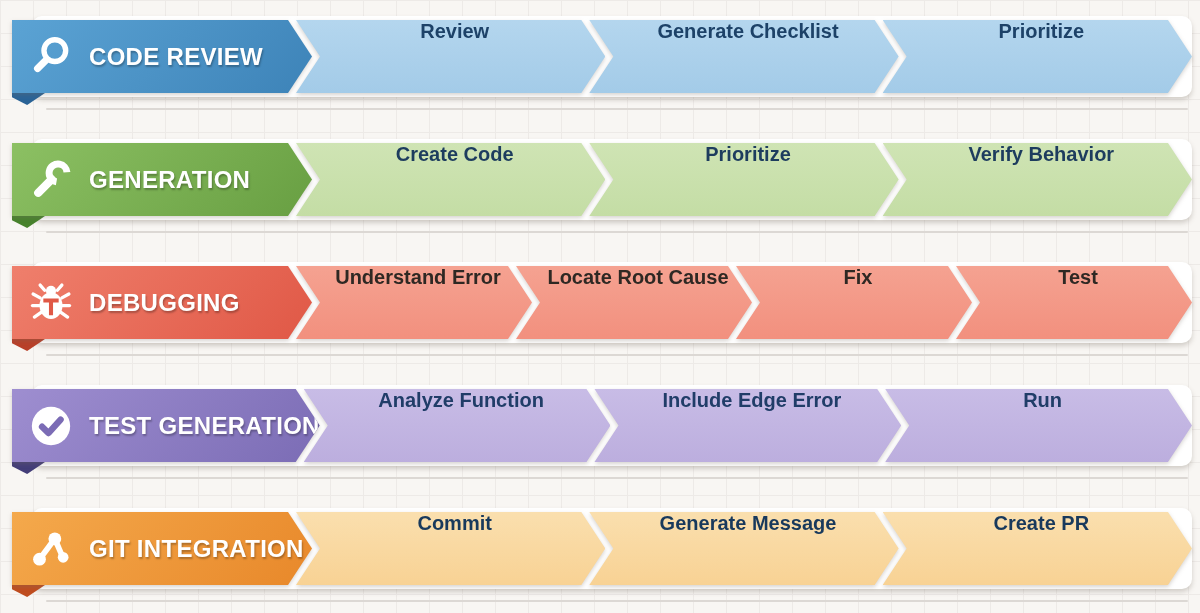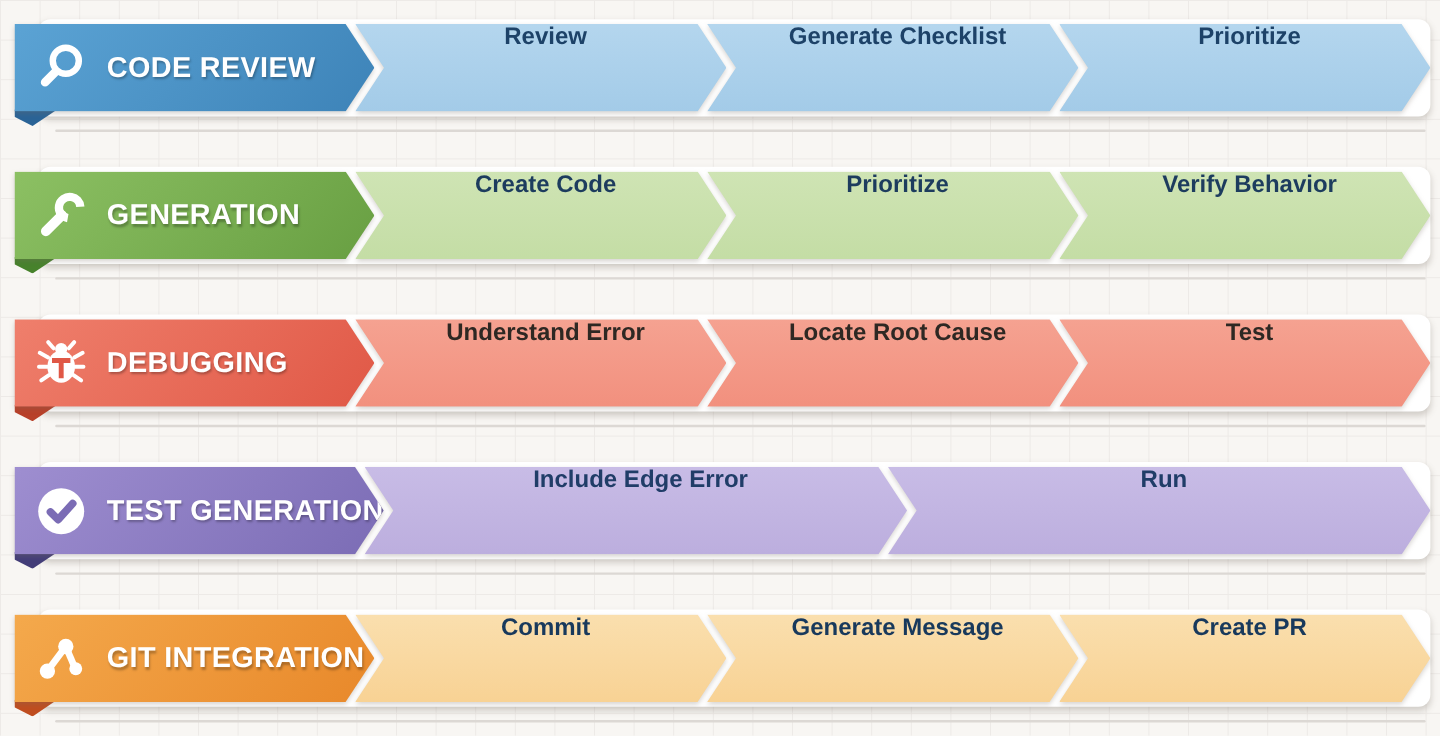--- a/index.html
+++ b/index.html
@@ -130,39 +130,45 @@
       </span>
       <span class="title">DEBUGGING</span>
     </div>
     <div class="step">
         <span>Understand Error</span>
       </div>
     <div class="step">
         <span>Locate Root Cause</span>
       </div>
     <div class="step">
+        <span>Fix</span>
+      </div>
+    <div class="step">
         <span>Test</span>
       </div>
   </div>
   <div class="divider"></div>
 </div>
 
 <div class="row" style="--hdr-light: #9e8ed0; --hdr-dark: #7b6cb5; --fold: #433d78; --step-light: #c8bce6; --step-bg: #bcaede; --step-text: #203d68;">
   <div class="backing"></div>
   <div class="fold"></div>
   <div class="chevrons">
     <div class="header">
       <span class="icon">
         <svg viewBox="0 0 36 36">
           <circle cx="18" cy="18" r="15" fill="#fff"></circle>
           <path d="M11 18.5 L16 23.5 L25.5 13" fill="none" stroke="var(--hdr-dark)" stroke-width="5" stroke-linecap="round" stroke-linejoin="round"></path>
         </svg>
       </span>
       <span class="title">TEST GENERATION</span>
     </div>
+    <div class="step">
+        <span>Analyze Function</span>
+      </div>
     <div class="step">
         <span>Include Edge Error</span>
       </div>
     <div class="step">
         <span>Run</span>
       </div>
   </div>
   <div class="divider"></div>
 </div>
 

